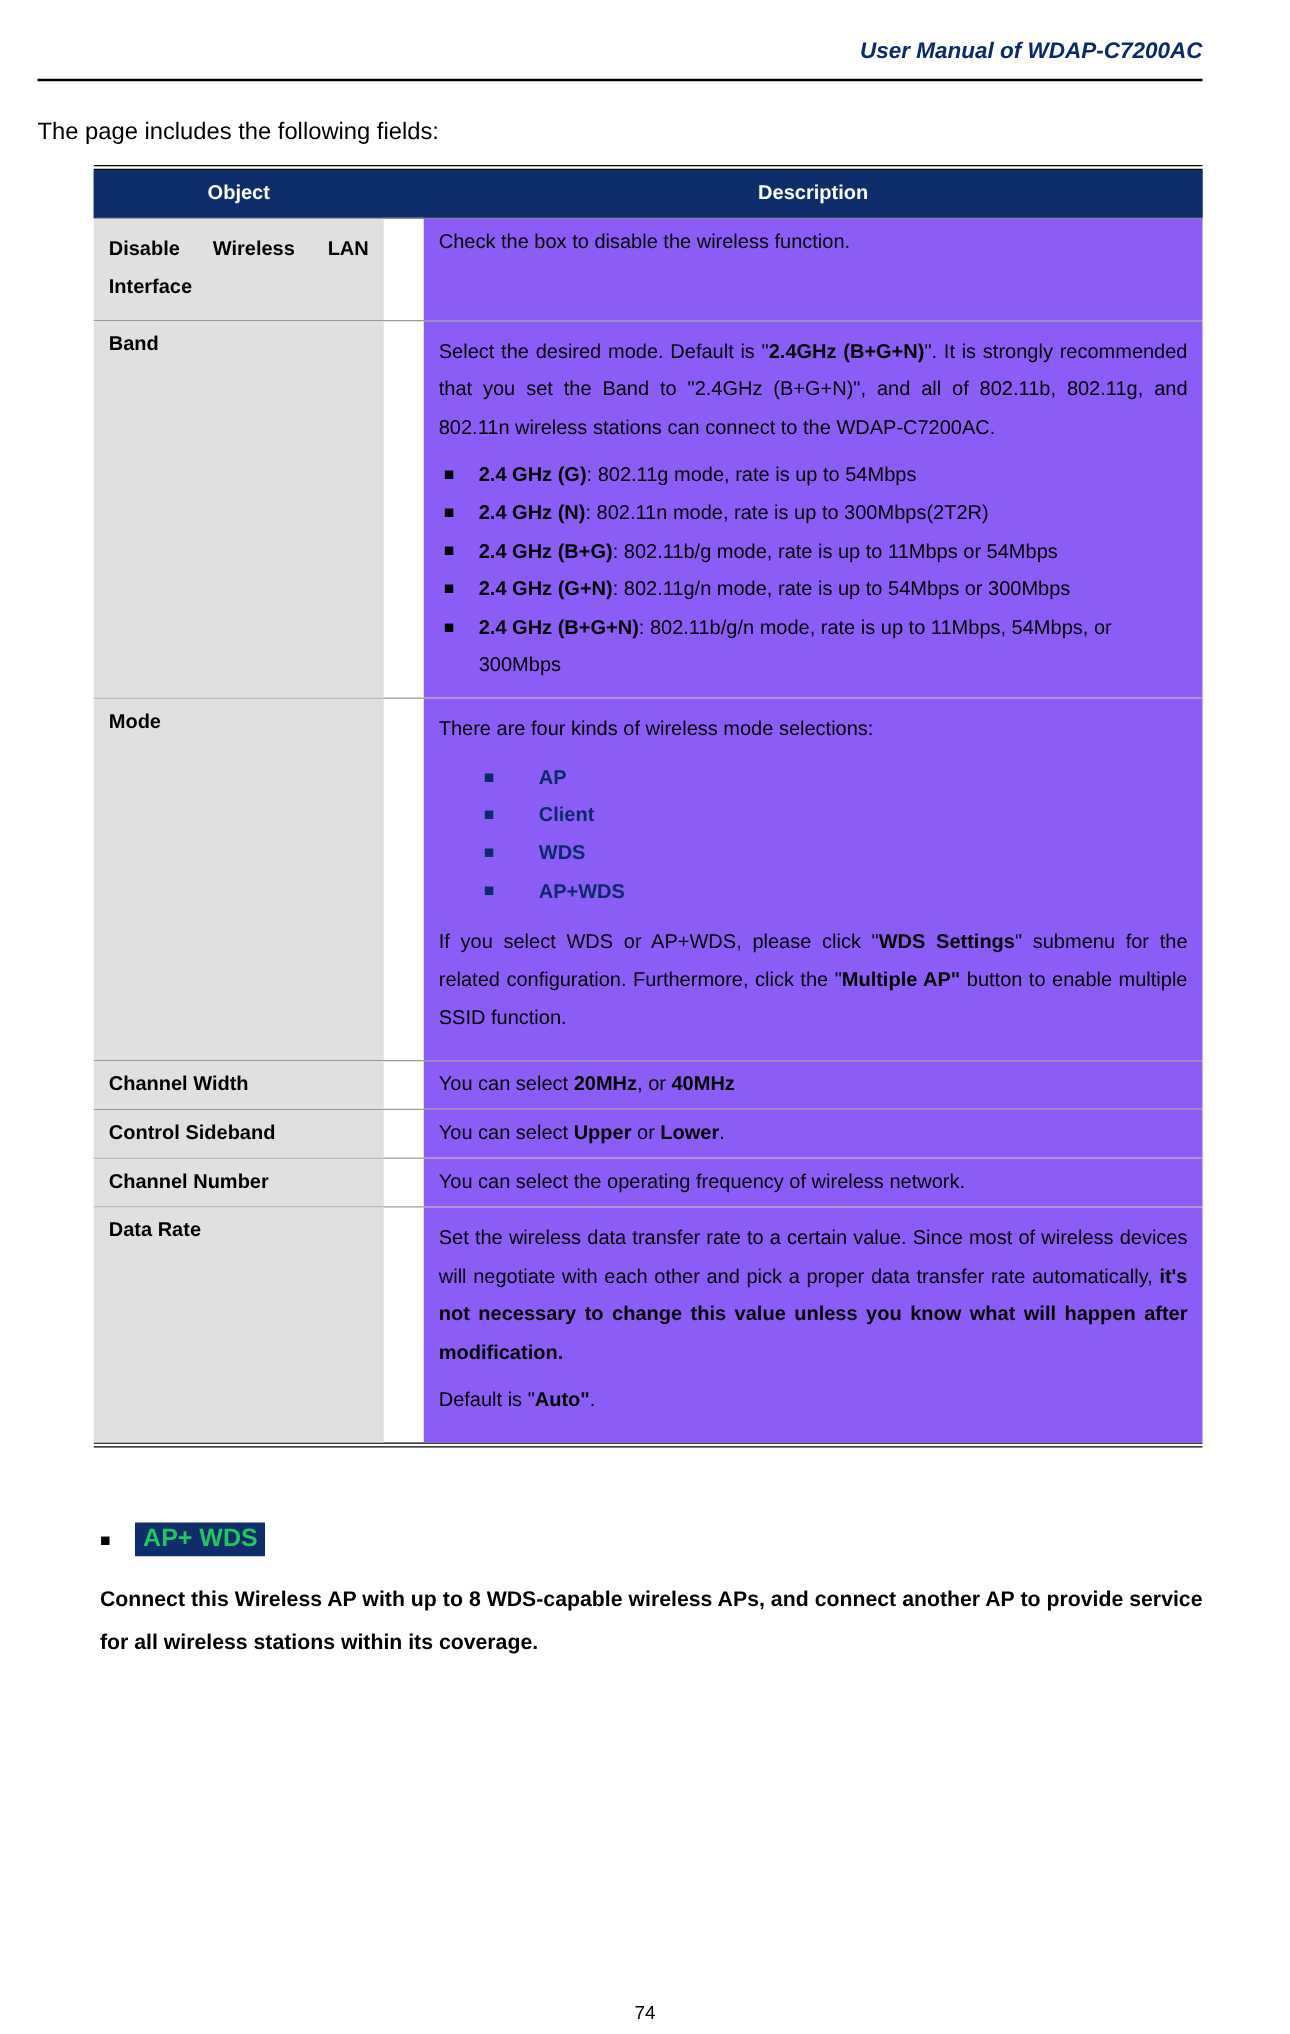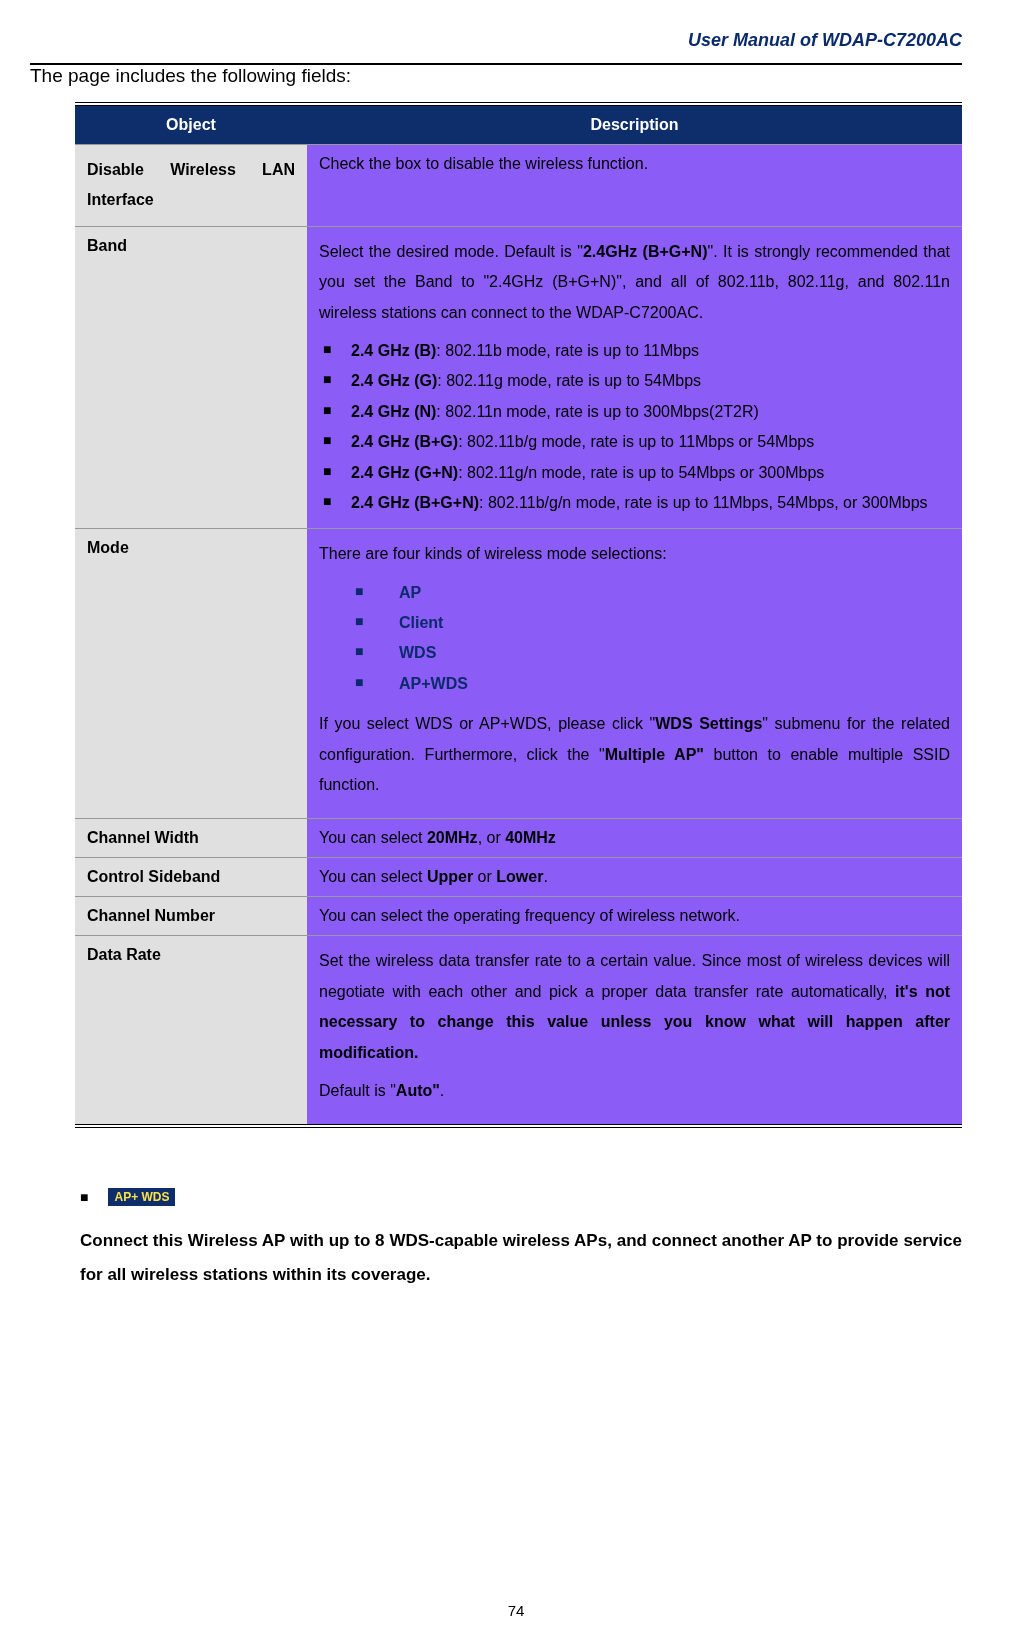--- a/index.html
+++ b/index.html
@@ -14,34 +14,36 @@
       padding: 30px 70px 30px 30px;
     }
     .header {
       text-align: right;
       font-style: italic;
       font-weight: bold;
       color: #0a2a6b;
       font-size: 18px;
       padding-bottom: 12px;
       border-bottom: 2px solid #000;
+      margin-bottom: 30px;
     }
     .intro {
       font-size: 19px;
       margin-bottom: 15px;
     }
     .table-container {
       margin-left: 45px;
       margin-right: 0;
       border-top: 4px double #000;
       border-bottom: 4px double #000;
     }
     .row {
       display: flex;
       border-bottom: 1px solid #999;
+      gap: 32px;
     }
     .row:last-child {
       border-bottom: none;
     }
     .header-row {
       background: #0d2e6a;
       color: #fff;
       font-weight: bold;
       text-align: center;
     }
@@ -114,24 +116,24 @@
       display: flex;
       align-items: center;
       margin-bottom: 18px;
     }
     .section-bullet .sq {
       font-size: 14px;
       margin-right: 20px;
     }
     .apwds-label {
       background: #0d2e6a;
-      color: #fde047;
+      color: #22c55e;
       font-weight: bold;
       padding: 2px 6px;
-      font-size: 12px;
+      font-size: 20px;
     }
     .section-desc {
       line-height: 2;
       text-align: justify;
       margin-left: 0px;
       font-size: 17px;
       font-weight: bold;
     }
     .bold { font-weight: bold; }
     .col-left.disable-label {
@@ -169,21 +171,20 @@
     </div>
   </div>
 
   <div class="row">
     <div class="col-left">Band</div>
     <div class="col-right">
       <div class="desc-para justify">
         <span>Select the desired mode. Default is "</span><span class="bold">2.4GHz (B+G+N)</span><span>". It is strongly recommended that you set the Band to "2.4GHz (B+G+N)", and all of 802.11b, 802.11g, and 802.11n wireless stations can connect to the WDAP-C7200AC.</span>
       </div>
       <ul class="bullets">
-        <li><span class="bold">2.4 GHz (B)</span><span>: 802.11b mode, rate is up to 11Mbps</span></li>
         <li><span class="bold">2.4 GHz (G)</span><span>: 802.11g mode, rate is up to 54Mbps</span></li>
         <li><span class="bold">2.4 GHz (N)</span><span>: 802.11n mode, rate is up to 300Mbps(2T2R)</span></li>
         <li><span class="bold">2.4 GHz (B+G)</span><span>: 802.11b/g mode, rate is up to 11Mbps or 54Mbps</span></li>
         <li><span class="bold">2.4 GHz (G+N)</span><span>: 802.11g/n mode, rate is up to 54Mbps or 300Mbps</span></li>
         <li><span class="bold">2.4 GHz (B+G+N)</span><span>: 802.11b/g/n mode, rate is up to 11Mbps, 54Mbps, or 300Mbps</span></li>
       </ul>
     </div>
   </div>
 
   <div class="row">

